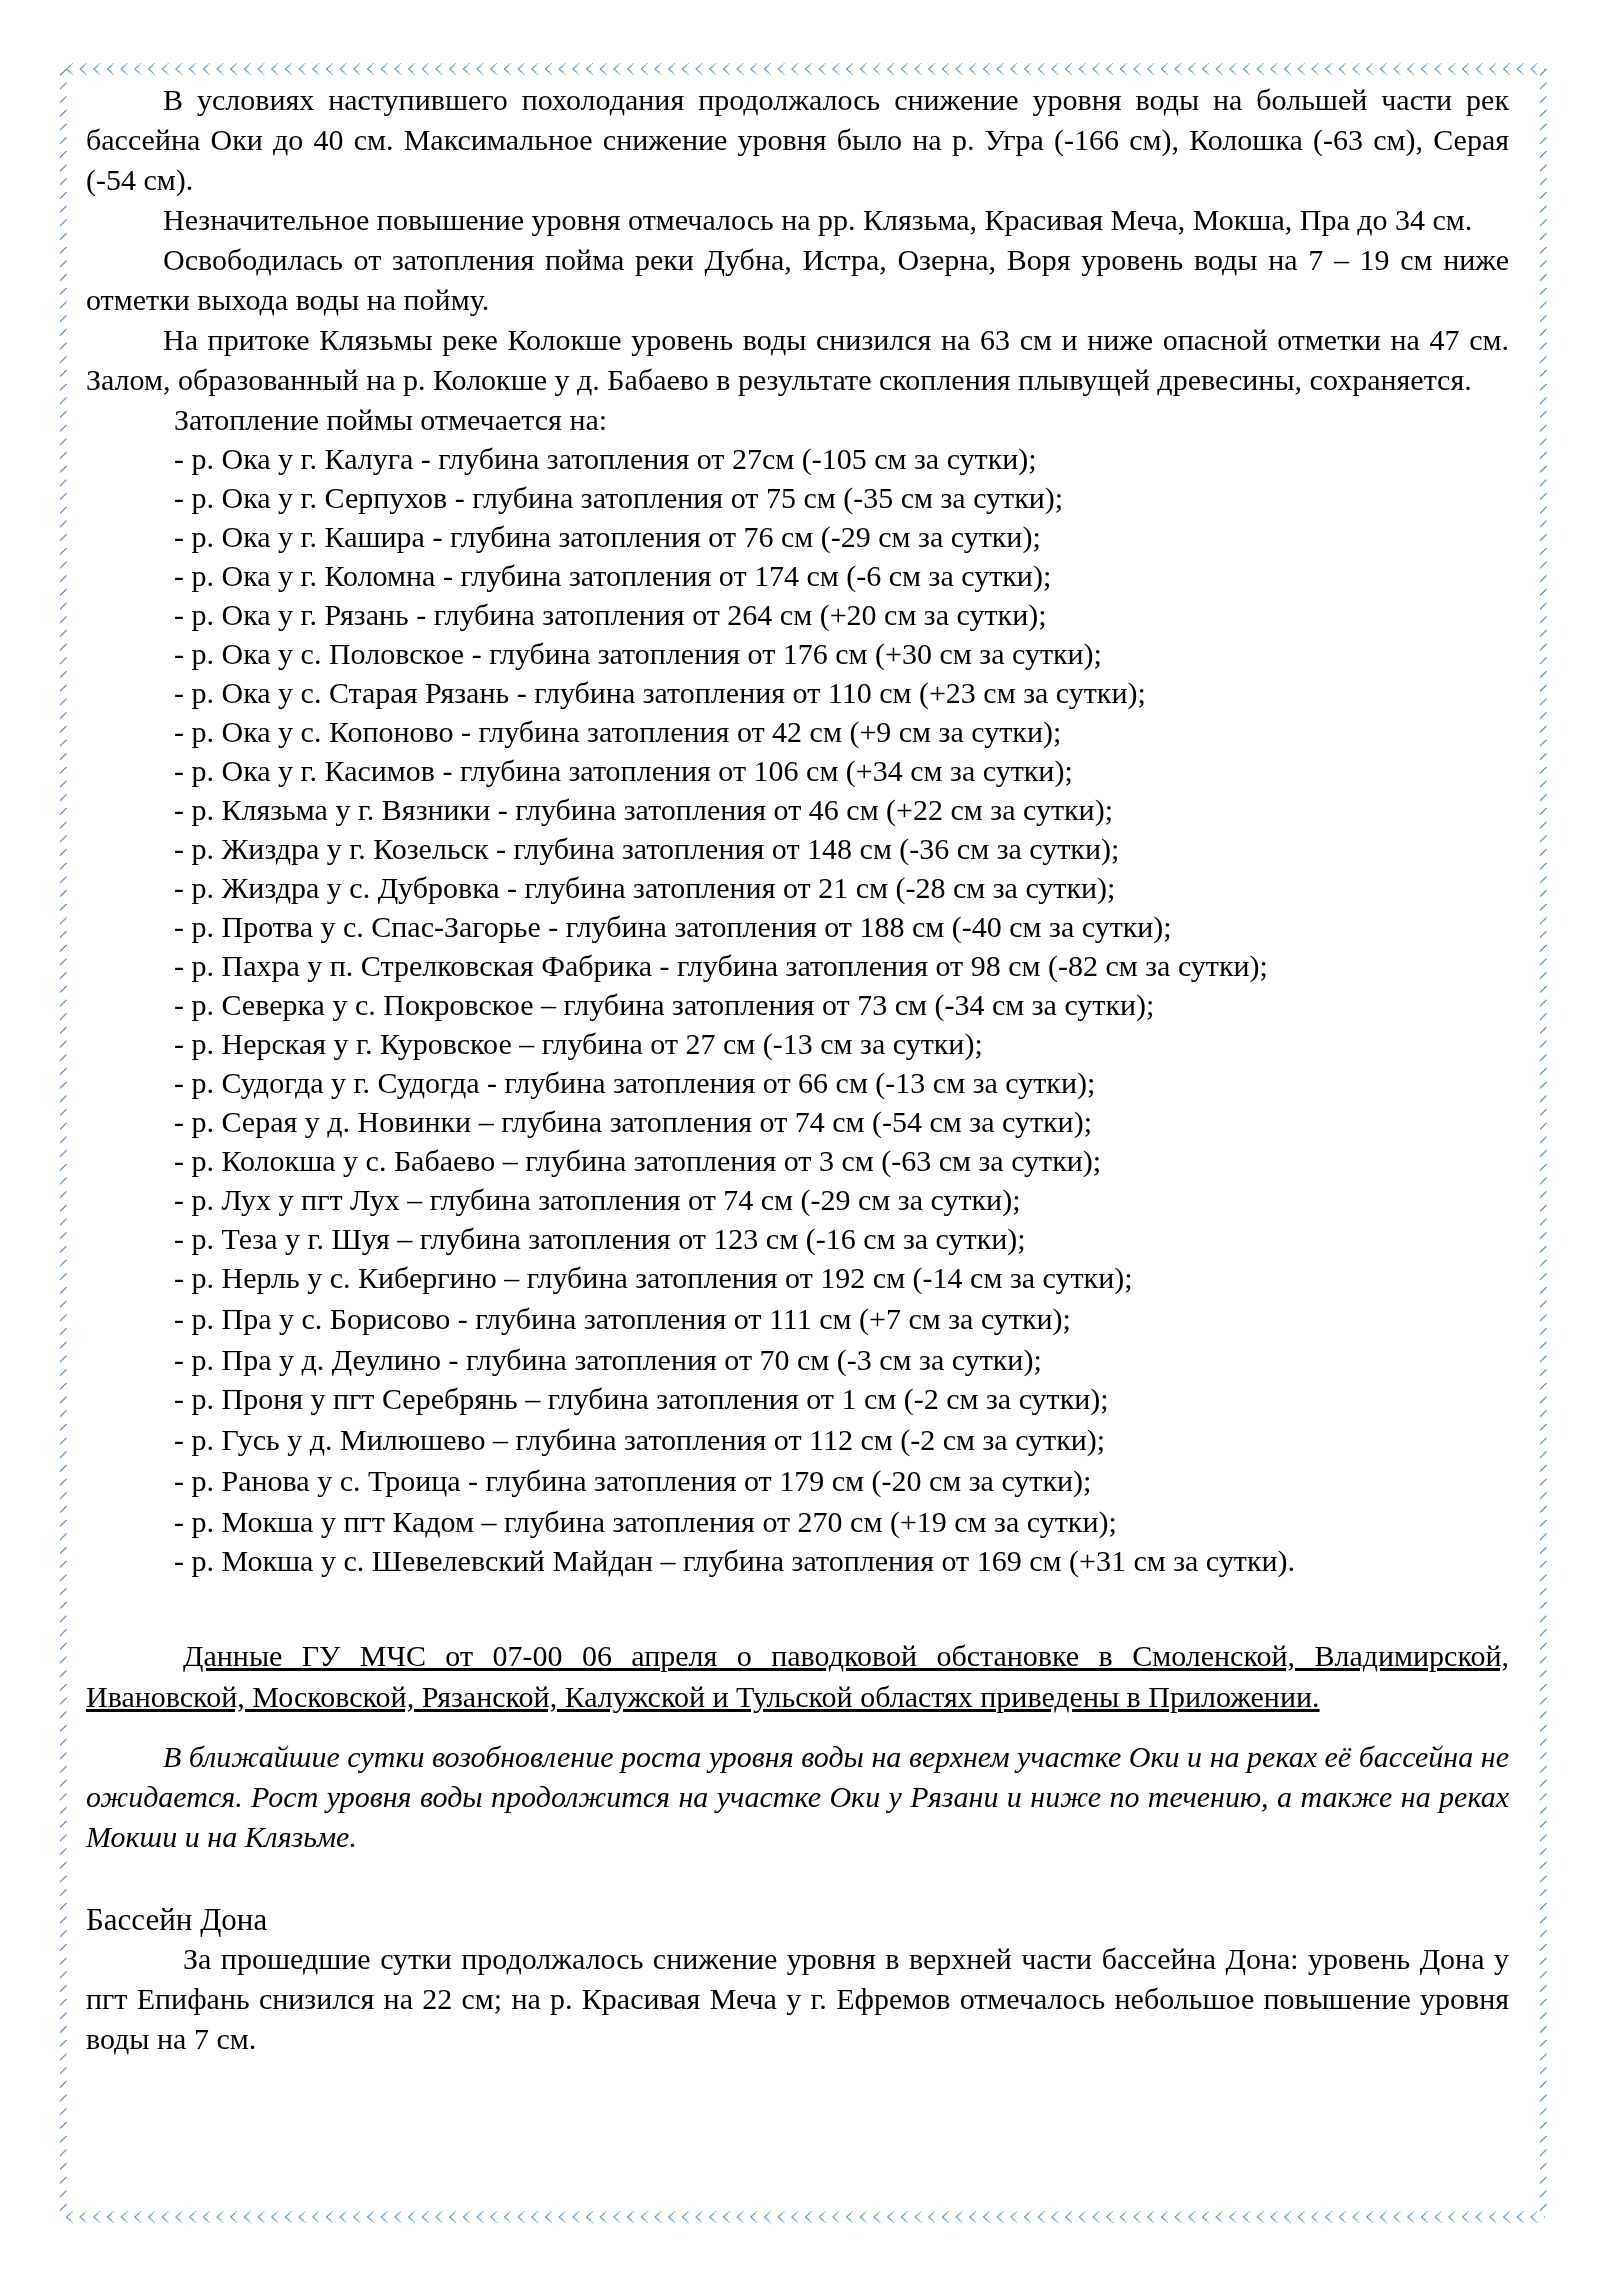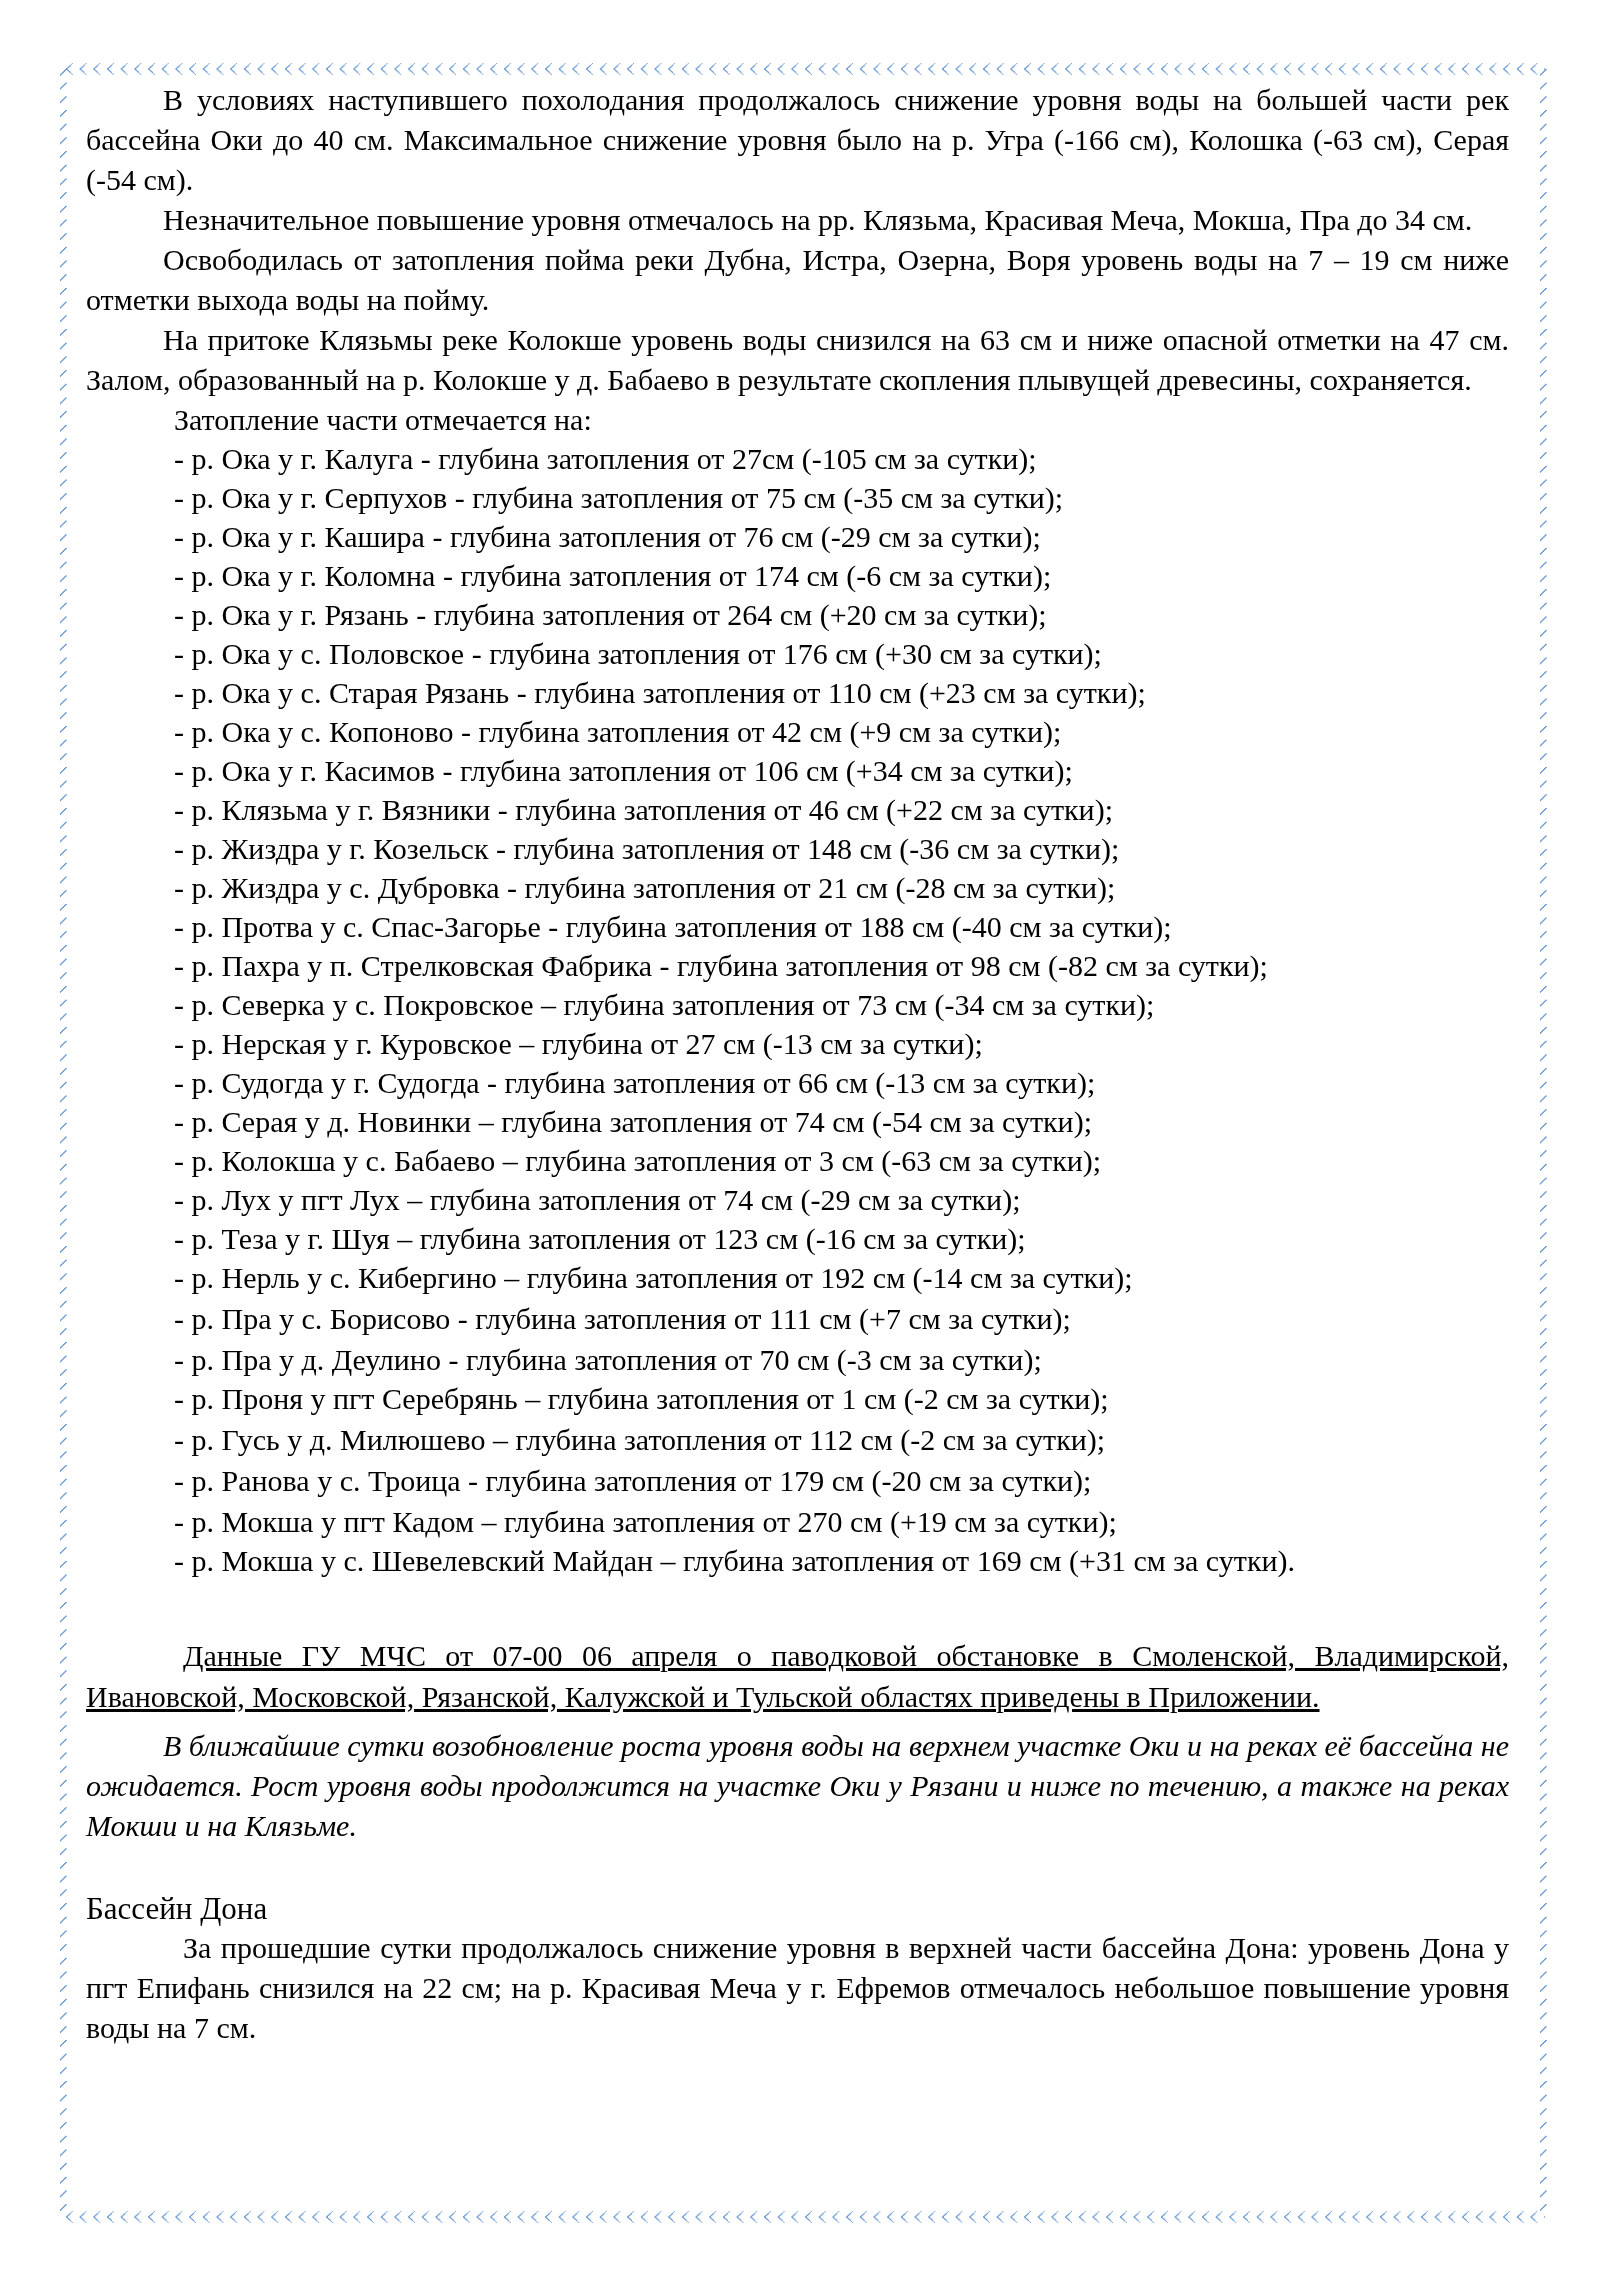--- a/index.html
+++ b/index.html
@@ -34,21 +34,21 @@
   <div class="bl"></div>
   <div class="br"></div>
 </div>
 
 <div class="content">
   <p class="p">В условиях наступившего похолодания продолжалось снижение уровня воды на большей части рек бассейна Оки до 40 см. Максимальное снижение уровня было на р. Угра (-166 см), Колошка (-63 см), Серая (-54 см).</p>
   <p class="p">Незначительное повышение уровня отмечалось на рр. Клязьма, Красивая Меча, Мокша, Пра до 34 см.</p>
   <p class="p">Освободилась от затопления пойма реки Дубна, Истра, Озерна, Воря уровень воды на 7 – 19 см ниже отметки выхода воды на пойму.</p>
   <p class="p">На притоке Клязьмы реке Колокше уровень воды снизился на 63 см и ниже опасной отметки на 47 см. Залом, образованный на р. Колокше у д. Бабаево в результате скопления плывущей древесины, сохраняется.</p>
 
-  <p class="list-title">Затопление части отмечается на:</p>
+  <p class="list-title">Затопление поймы отмечается на:</p>
   <ul class="list">
     <li>- р. Ока у г. Калуга - глубина затопления от 27см (-105 см за сутки);</li>
     <li>- р. Ока у г. Серпухов - глубина затопления от 75 см (-35 см за сутки);</li>
     <li>- р. Ока у г. Кашира - глубина затопления от 76 см (-29 см за сутки);</li>
     <li>- р. Ока у г. Коломна - глубина затопления от 174 см (-6 см за сутки);</li>
     <li>- р. Ока у г. Рязань - глубина затопления от 264 см (+20 см за сутки);</li>
     <li>- р. Ока у с. Половское - глубина затопления от 176 см (+30 см за сутки);</li>
     <li>- р. Ока у с. Старая Рязань - глубина затопления от 110 см (+23 см за сутки);</li>
     <li>- р. Ока у с. Копоново - глубина затопления от 42 см (+9 см за сутки);</li>
     <li>- р. Ока у г. Касимов - глубина затопления от 106 см (+34 см за сутки);</li>
@@ -69,19 +69,19 @@
     <li class="gap">- р. Пра у д. Деулино - глубина затопления от 70 см (-3 см за сутки);</li>
     <li>- р. Проня у пгт Серебрянь – глубина затопления от 1 см (-2 см за сутки);</li>
     <li class="gap">- р. Гусь у д. Милюшево – глубина затопления от 112 см (-2 см за сутки);</li>
     <li class="gap">- р. Ранова у с. Троица - глубина затопления от 179 см (-20 см за сутки);</li>
     <li class="gap">- р. Мокша у пгт Кадом – глубина затопления от 270 см (+19 см за сутки);</li>
     <li>- р. Мокша у с. Шевелевский Майдан – глубина затопления от 169 см (+31 см за сутки).</li>
   </ul>
 
   <div style="height:55px"></div>
   <p class="p u" style="text-indent:97px; line-height:41px;">Данные ГУ МЧС от 07-00 06 апреля о паводковой обстановке в Смоленской, Владимирской, Ивановской, Московской, Рязанской, Калужской и Тульской областях приведены в Приложении.</p>
-  <p class="p it" style="margin-top:9px;">В ближайшие сутки возобновление роста уровня воды на верхнем участке Оки и на реках её бассейна не ожидается. Рост уровня воды продолжится на участке Оки у Рязани и ниже по течению, а также на реках Мокши и на Клязьме.</p>
+  <p class="p it" style="margin-top:20px;">В ближайшие сутки возобновление роста уровня воды на верхнем участке Оки и на реках её бассейна не ожидается. Рост уровня воды продолжится на участке Оки у Рязани и ниже по течению, а также на реках Мокши и на Клязьме.</p>
 
   <div style="height:43px"></div>
   <h2 class="h2">Бассейн Дона</h2>
   <p class="p" style="text-indent:97px;">За прошедшие сутки продолжалось снижение уровня в верхней части бассейна Дона: уровень Дона у пгт Епифань снизился на 22 см; на р. Красивая Меча у г. Ефремов отмечалось небольшое повышение уровня воды на 7 см.</p>
 </div>
 
 
 </body></html>

